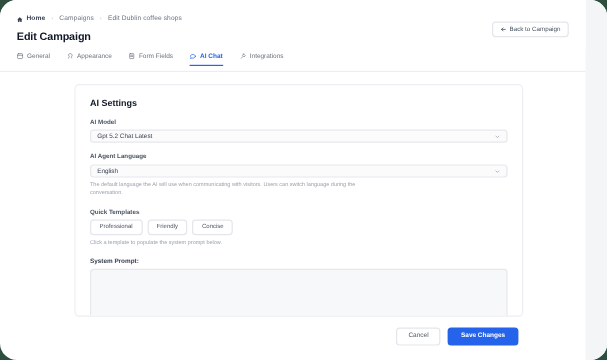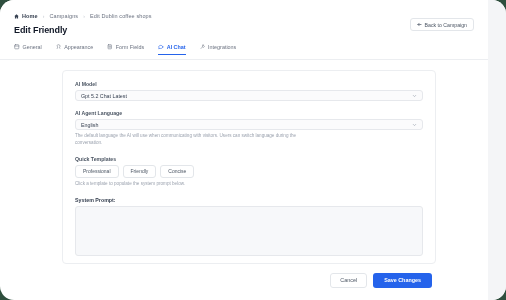--- a/index.html
+++ b/index.html
@@ -262,21 +262,21 @@
           </svg>
         </span>
         <span>Home</span>
       </span>
       <span class="bc-sep">›</span>
       <span class="bc-item">Campaigns</span>
       <span class="bc-sep">›</span>
       <span class="bc-current">Edit Dublin coffee shops</span>
     </div>
 
-    <div class="page-title">Edit Friendly</div>
+    <div class="page-title">Edit Campaign</div>
 
     <div class="back-btn">
       <span>
         <svg class="back-arrow" viewBox="0 0 16 16" fill="none" stroke="#4b5563" stroke-width="2.2" stroke-linecap="round" stroke-linejoin="round" aria-hidden="true">
           <path d="M13 8H3"></path>
             <path d="M7 4L3 8l4 4"></path>
         </svg>
       </span>
       <span>Back to Campaign</span>
     </div>
@@ -328,20 +328,21 @@
           <path d="M3 13l4-4"></path>
             <path d="M9 3l4 4-3 3-4-4 3-3z"></path>
         </svg>
       </span>
       <span>Integrations</span>
     </div>
   </div>
 
   <div class="card">
 
+    <div class="section-title">AI Settings</div>
 
     <div class="field">
       <label class="field-label">AI Model</label>
       <div class="select">
         <span class="select-value">Gpt 5.2 Chat Latest</span>
         <span>
           <svg class="chevron" viewBox="0 0 16 16" fill="none" stroke="#9ca3af" stroke-width="2" stroke-linecap="round" stroke-linejoin="round" aria-hidden="true">
             <path d="M4 6l4 4 4-4"></path>
           </svg>
         </span>

